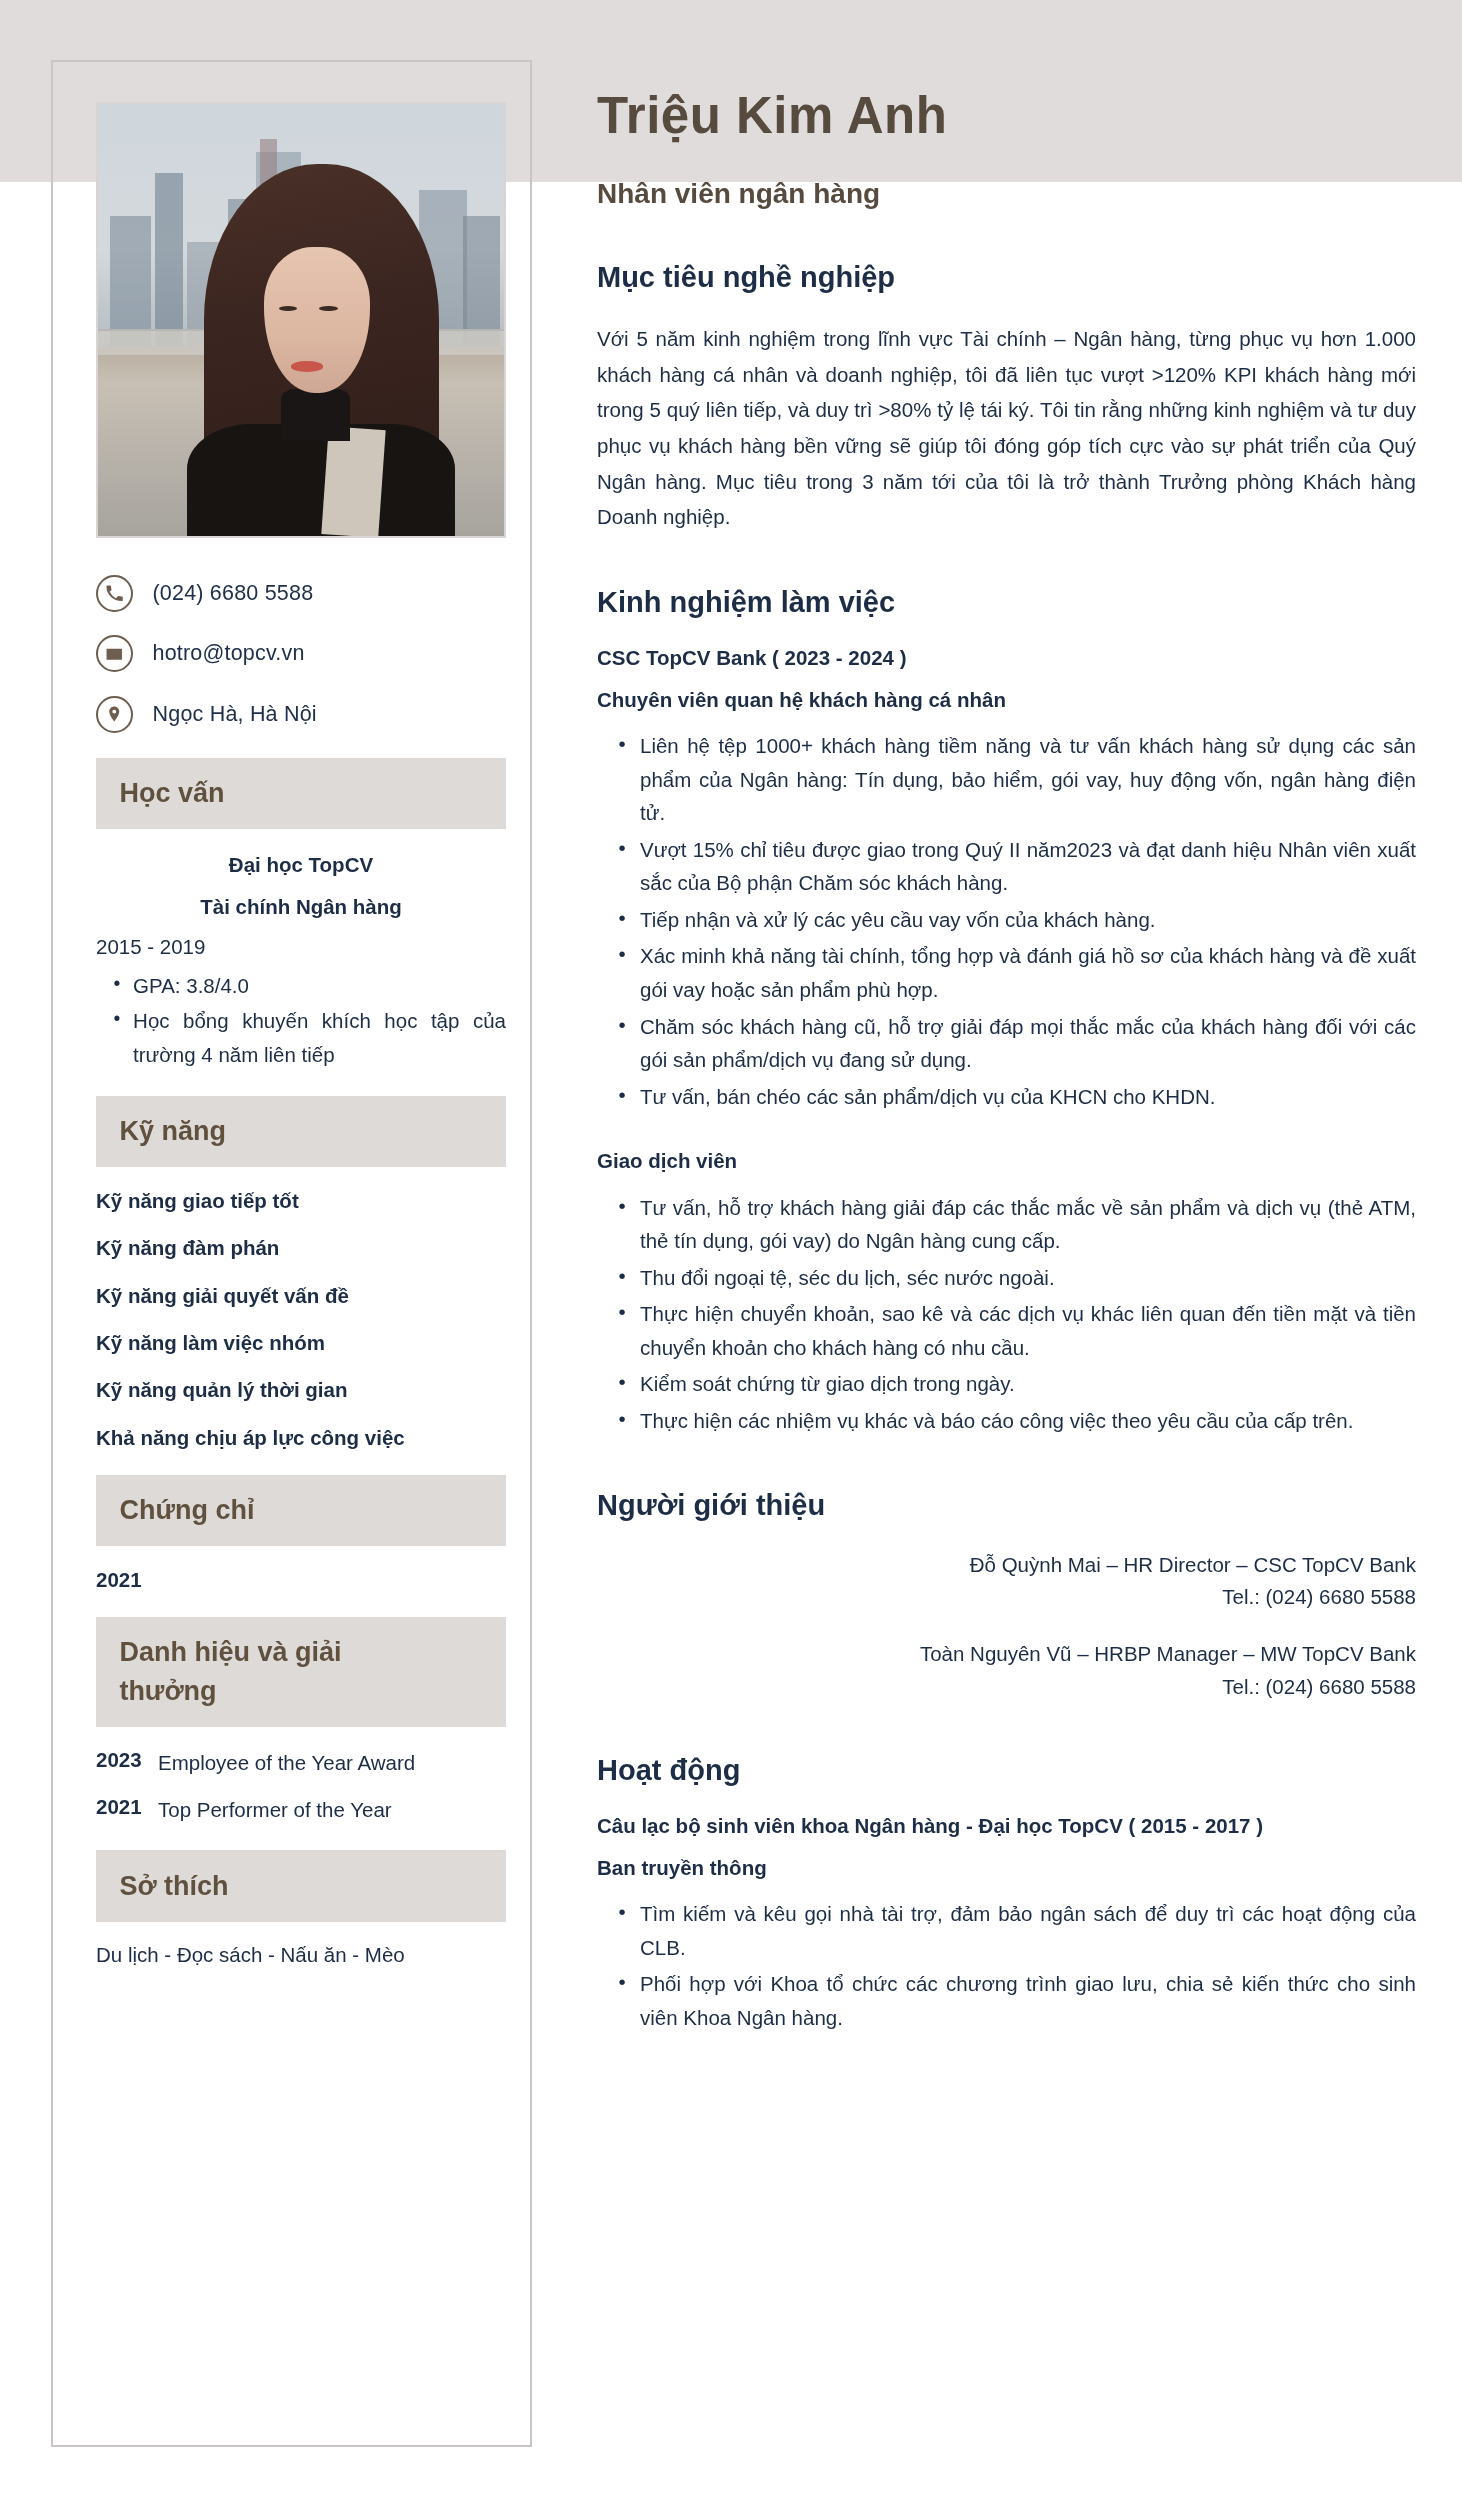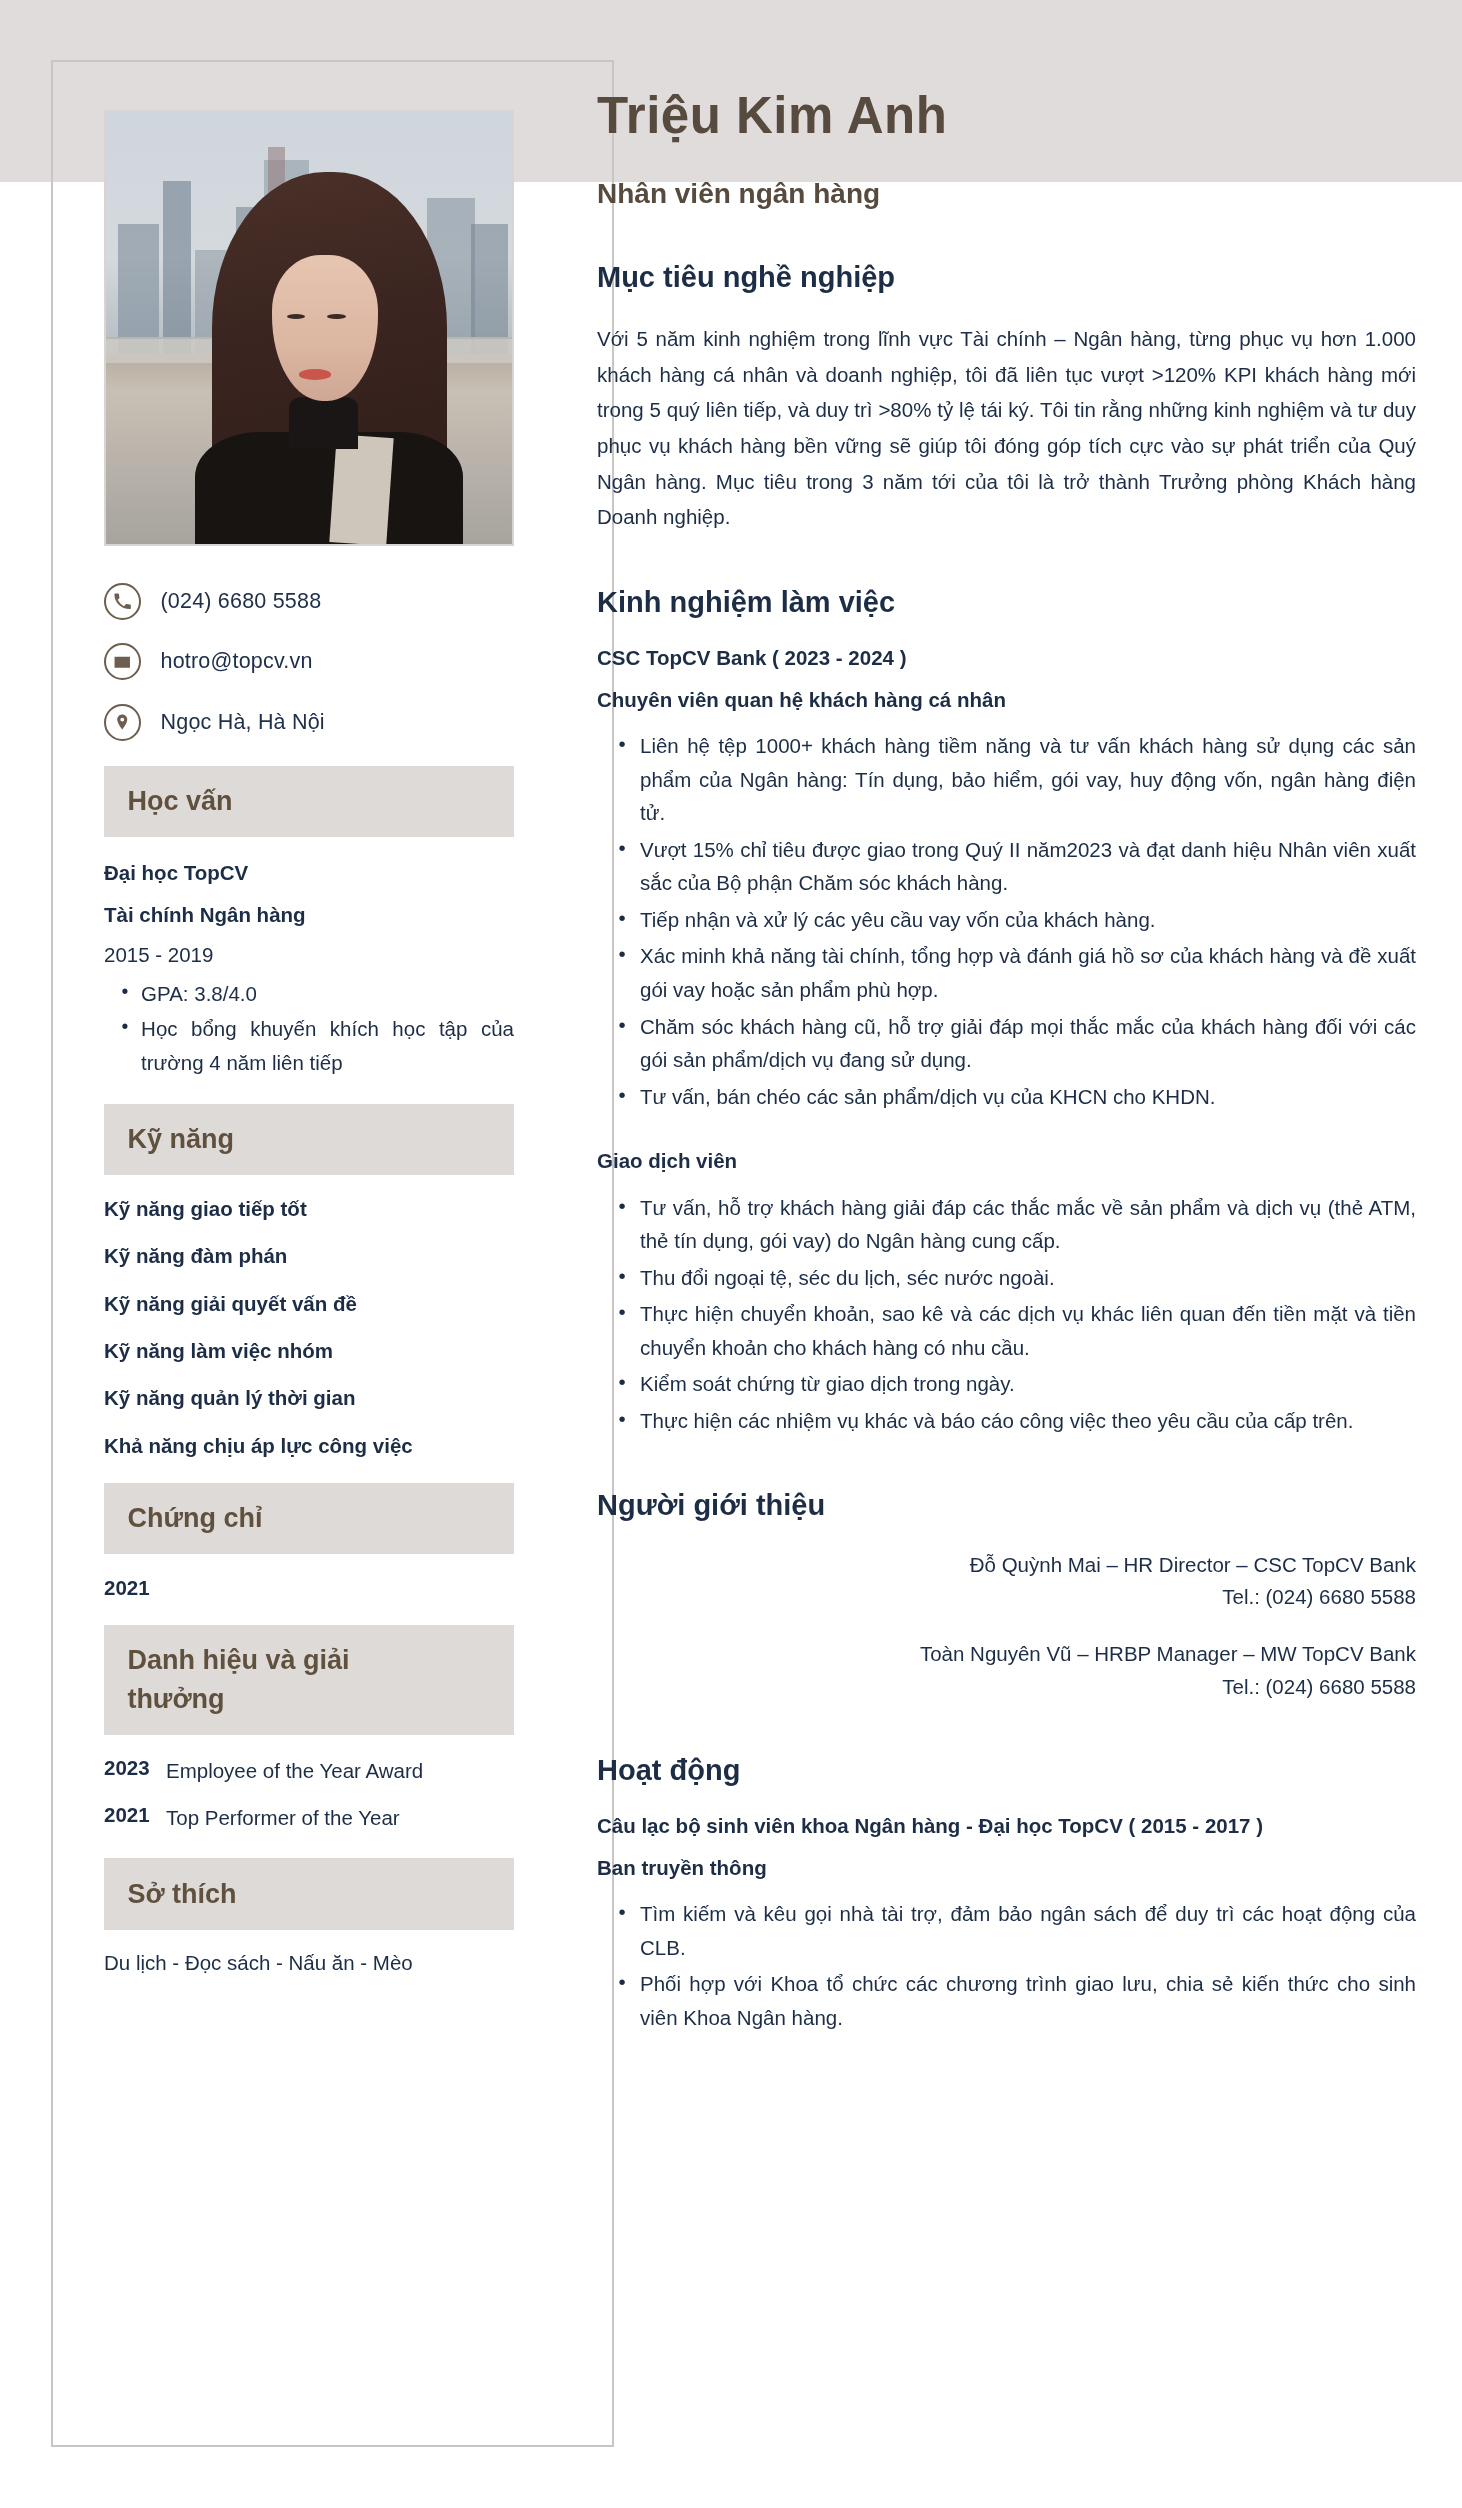--- a/index.html
+++ b/index.html
@@ -24,25 +24,25 @@
     width: 1463px;
     height: 182px;
     background: #e0dcdb;
   }
 
   
   .left-col {
     position: absolute;
     top: 60px;
     left: 51px;
-    width: 563px;
+    width: 481px;
     min-height: 2387px;
     border: 2px solid #c9c5c4;
     background: transparent;
-    padding: 16px;
+    padding: 8px;
   }
 
   .photo-frame {
     margin: 32px 0 0 35px;
     width: 410px;
     height: 436px;
     border: 2.9px solid #d8d4d3;
     overflow: hidden;
     position: relative;
     background: #b9c2c9;
@@ -169,20 +169,21 @@
     margin: 21.5px 0 0 35px;
     width: 410px;
     color: #20304a;
   }
   .lb-strong {
     font-size: 20.5px;
     font-weight: bold;
     color: #1d2d46;
     margin-bottom: 14.6px;
     line-height: 1.35;
+    text-align: center;
   }
   .lb-plain {
     font-size: 20.5px;
     color: #1d2d46;
     margin-bottom: 9.8px;
   }
   .lb-list { list-style: none; margin: 5.9px 0 0 17.6px; }
   .lb-list li {
     position: relative;
     padding-left: 19.5px;

